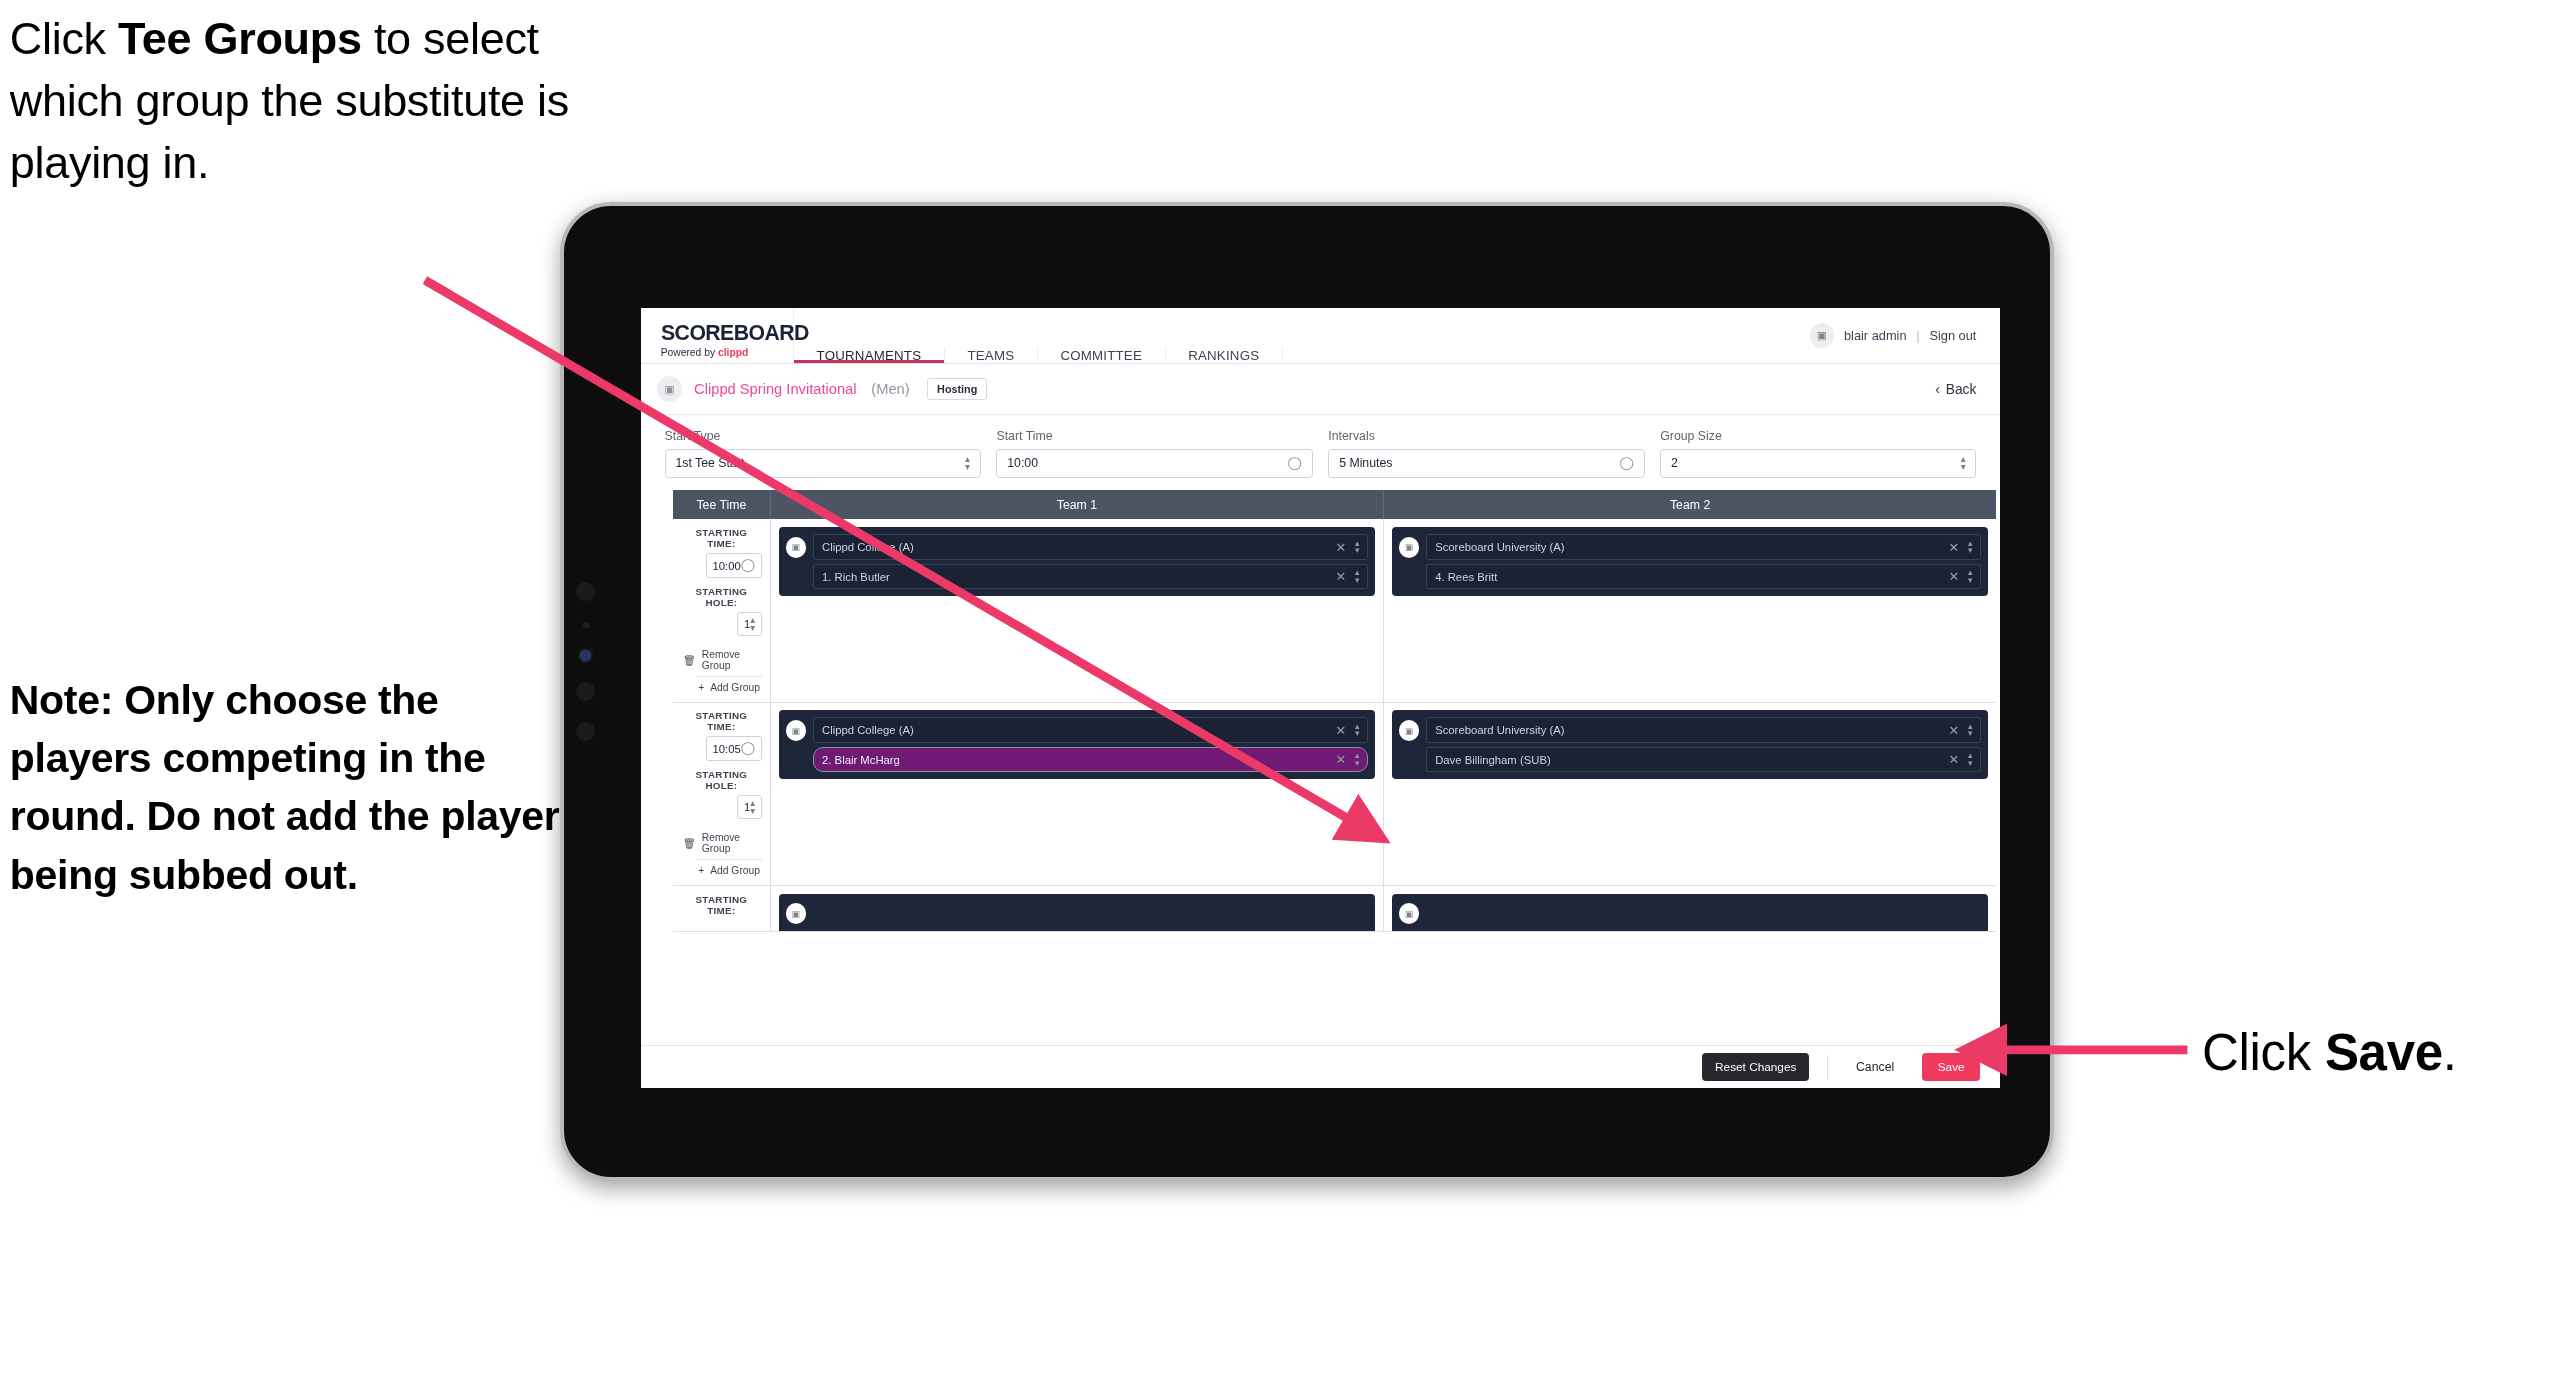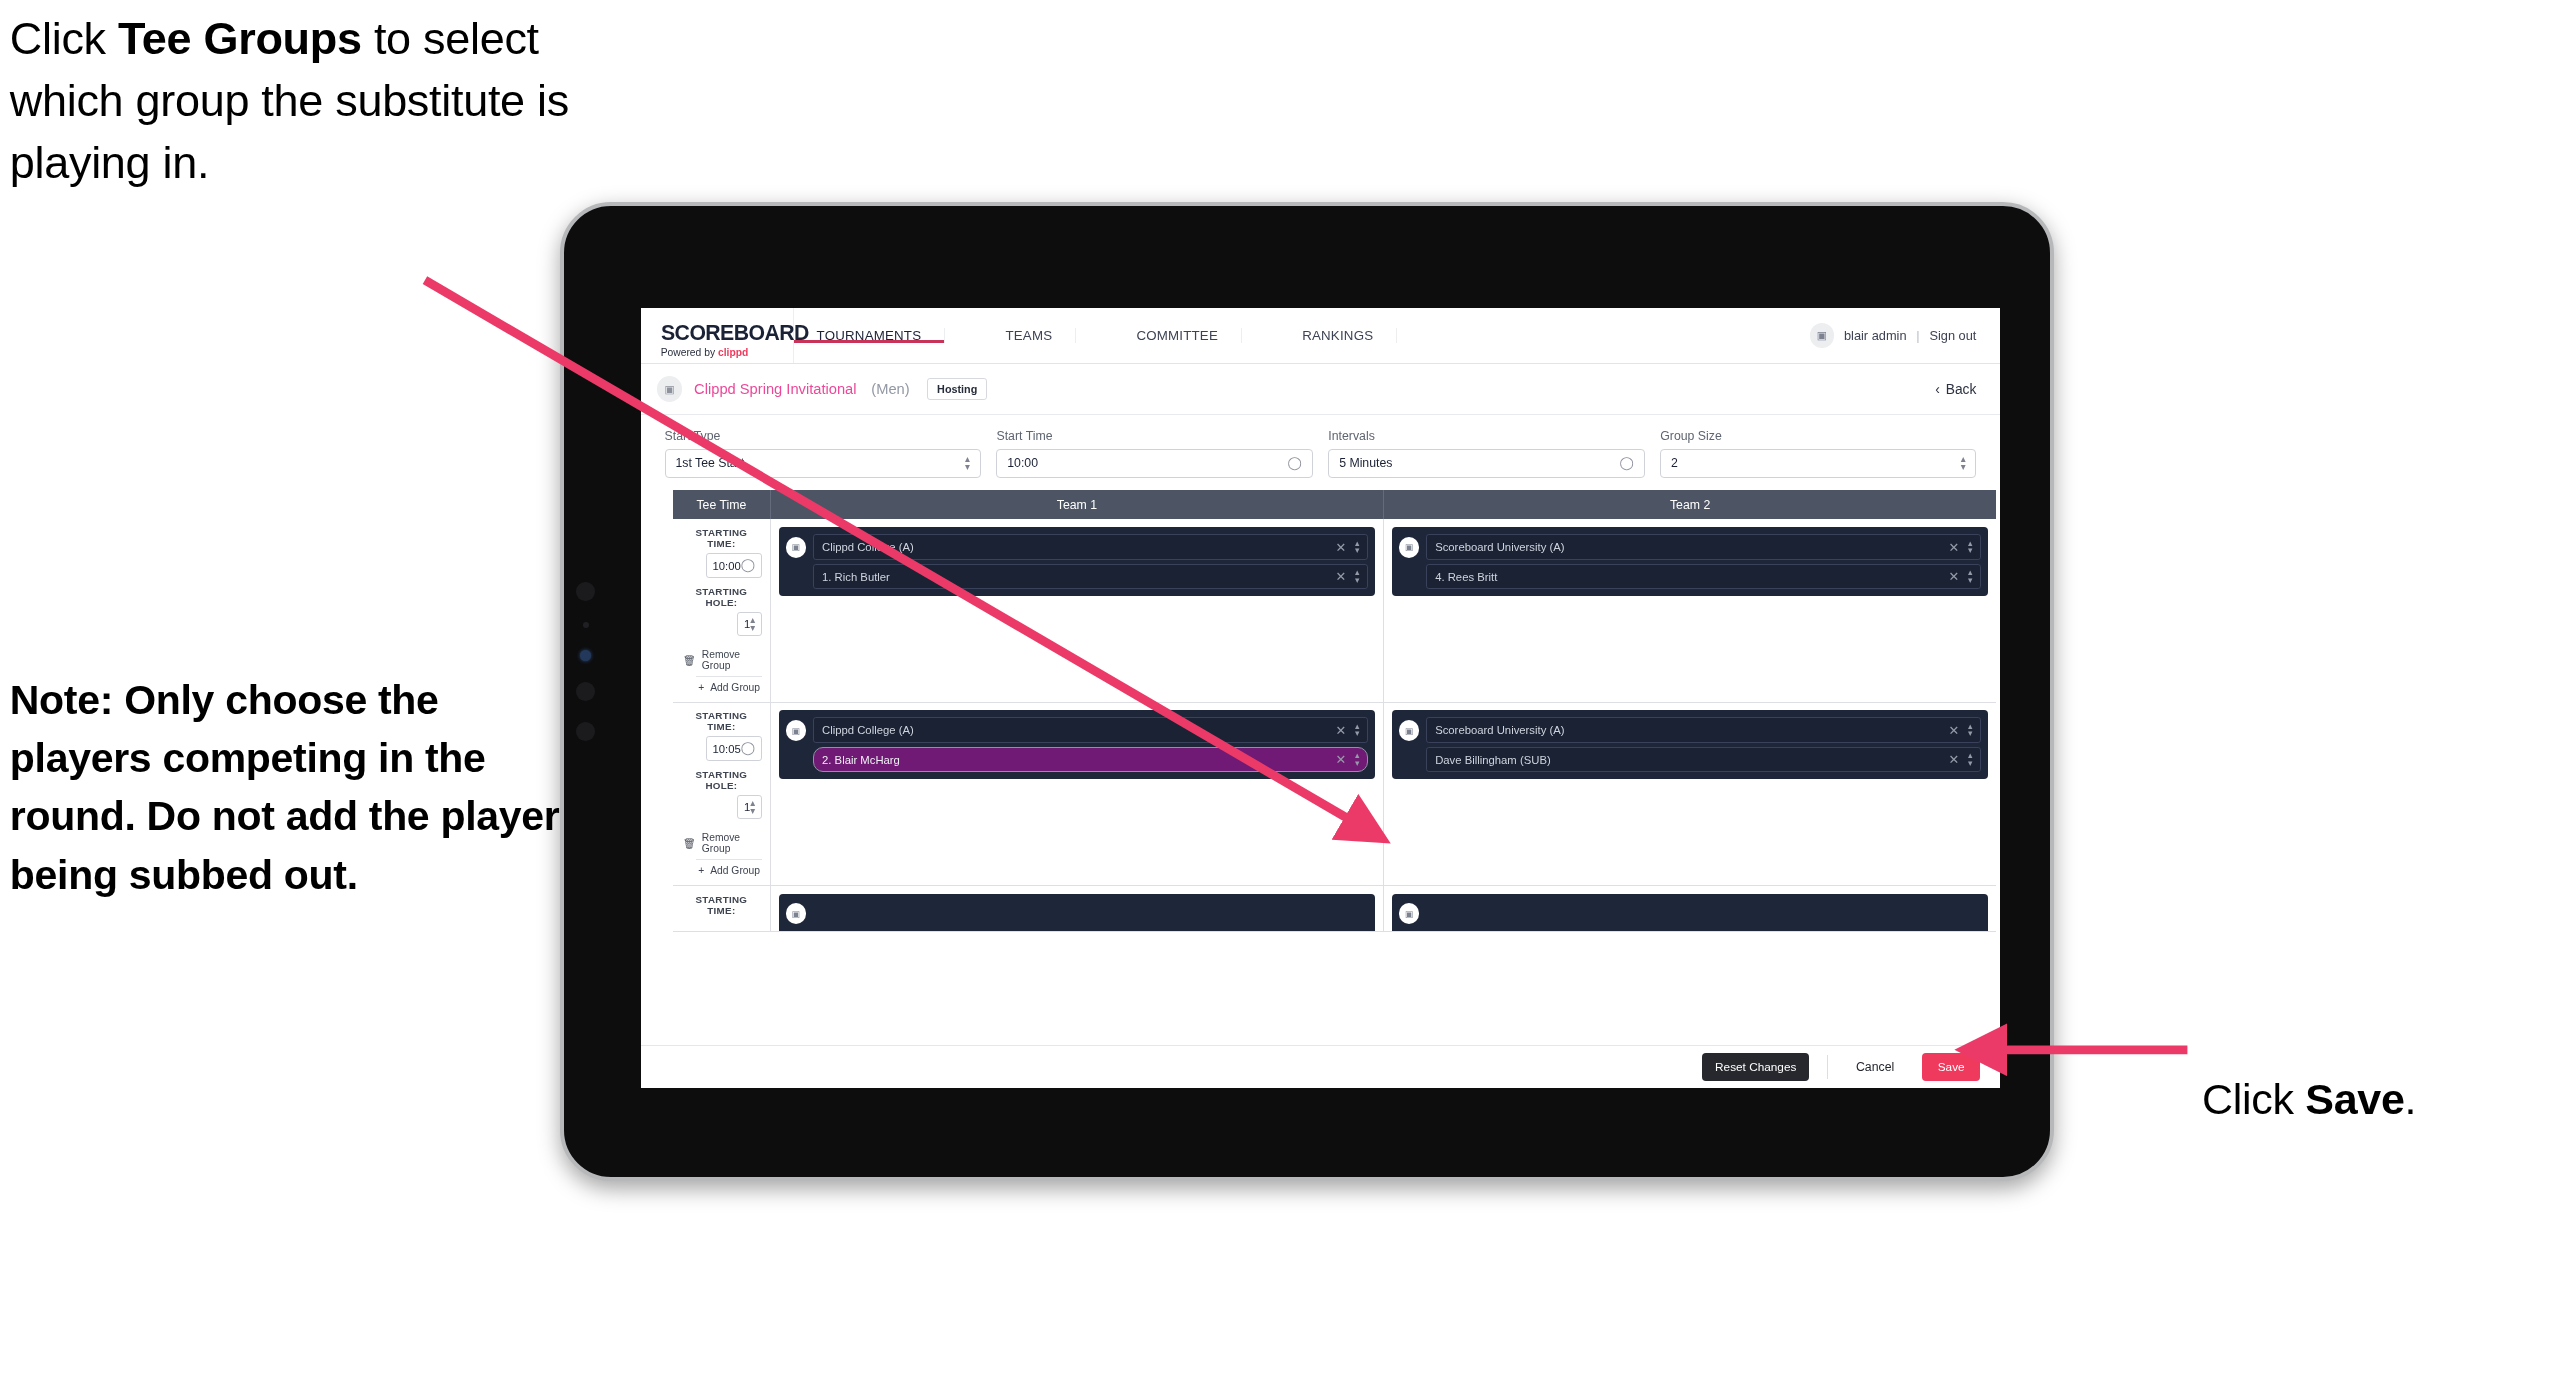--- a/index.html
+++ b/index.html
@@ -31,23 +31,23 @@
   .annot-note {
     left: 9.8px;
     top: 671px;
     width: 551px;
     font-size: 41px;
     font-weight: 700;
     line-height: 1.42;
   }
   .annot-save {
     left: 2202px;
-    top: 1070px;
+    top: 1018px;
     width: 364px;
-    font-size: 43px;
+    font-size: 51px;
     font-weight: 400;
   }
   .annot b { font-weight: 700; }
 
   
   .arrow-svg {
     position: absolute;
     left: 0; top: 0;
     width: 2576px; height: 1385px;
     pointer-events: none;
@@ -120,21 +120,21 @@
     font-family: "Liberation Sans Narrow", "Liberation Sans", sans-serif;
   }
   .brand-sub {
     font-size: 10.3px;
     color: #2a2f3e;
     margin-top: 1px;
     white-space: nowrap;
   }
   .brand-sub .clippd { color: #ef3a5d; font-weight: 700; }
 
-  .navtabs { display: flex; align-items: center; gap: 38px; }
+  .navtabs { display: flex; align-items: flex-end; }
   .navtab {
     padding: 0 22.6px;
     display: flex;
     align-items: center;
     font-size: 13.3px;
     color: #3d4354;
     letter-spacing: 0.2px;
     border-right: 1px solid #eceef0;
     cursor: pointer;
     position: relative;

